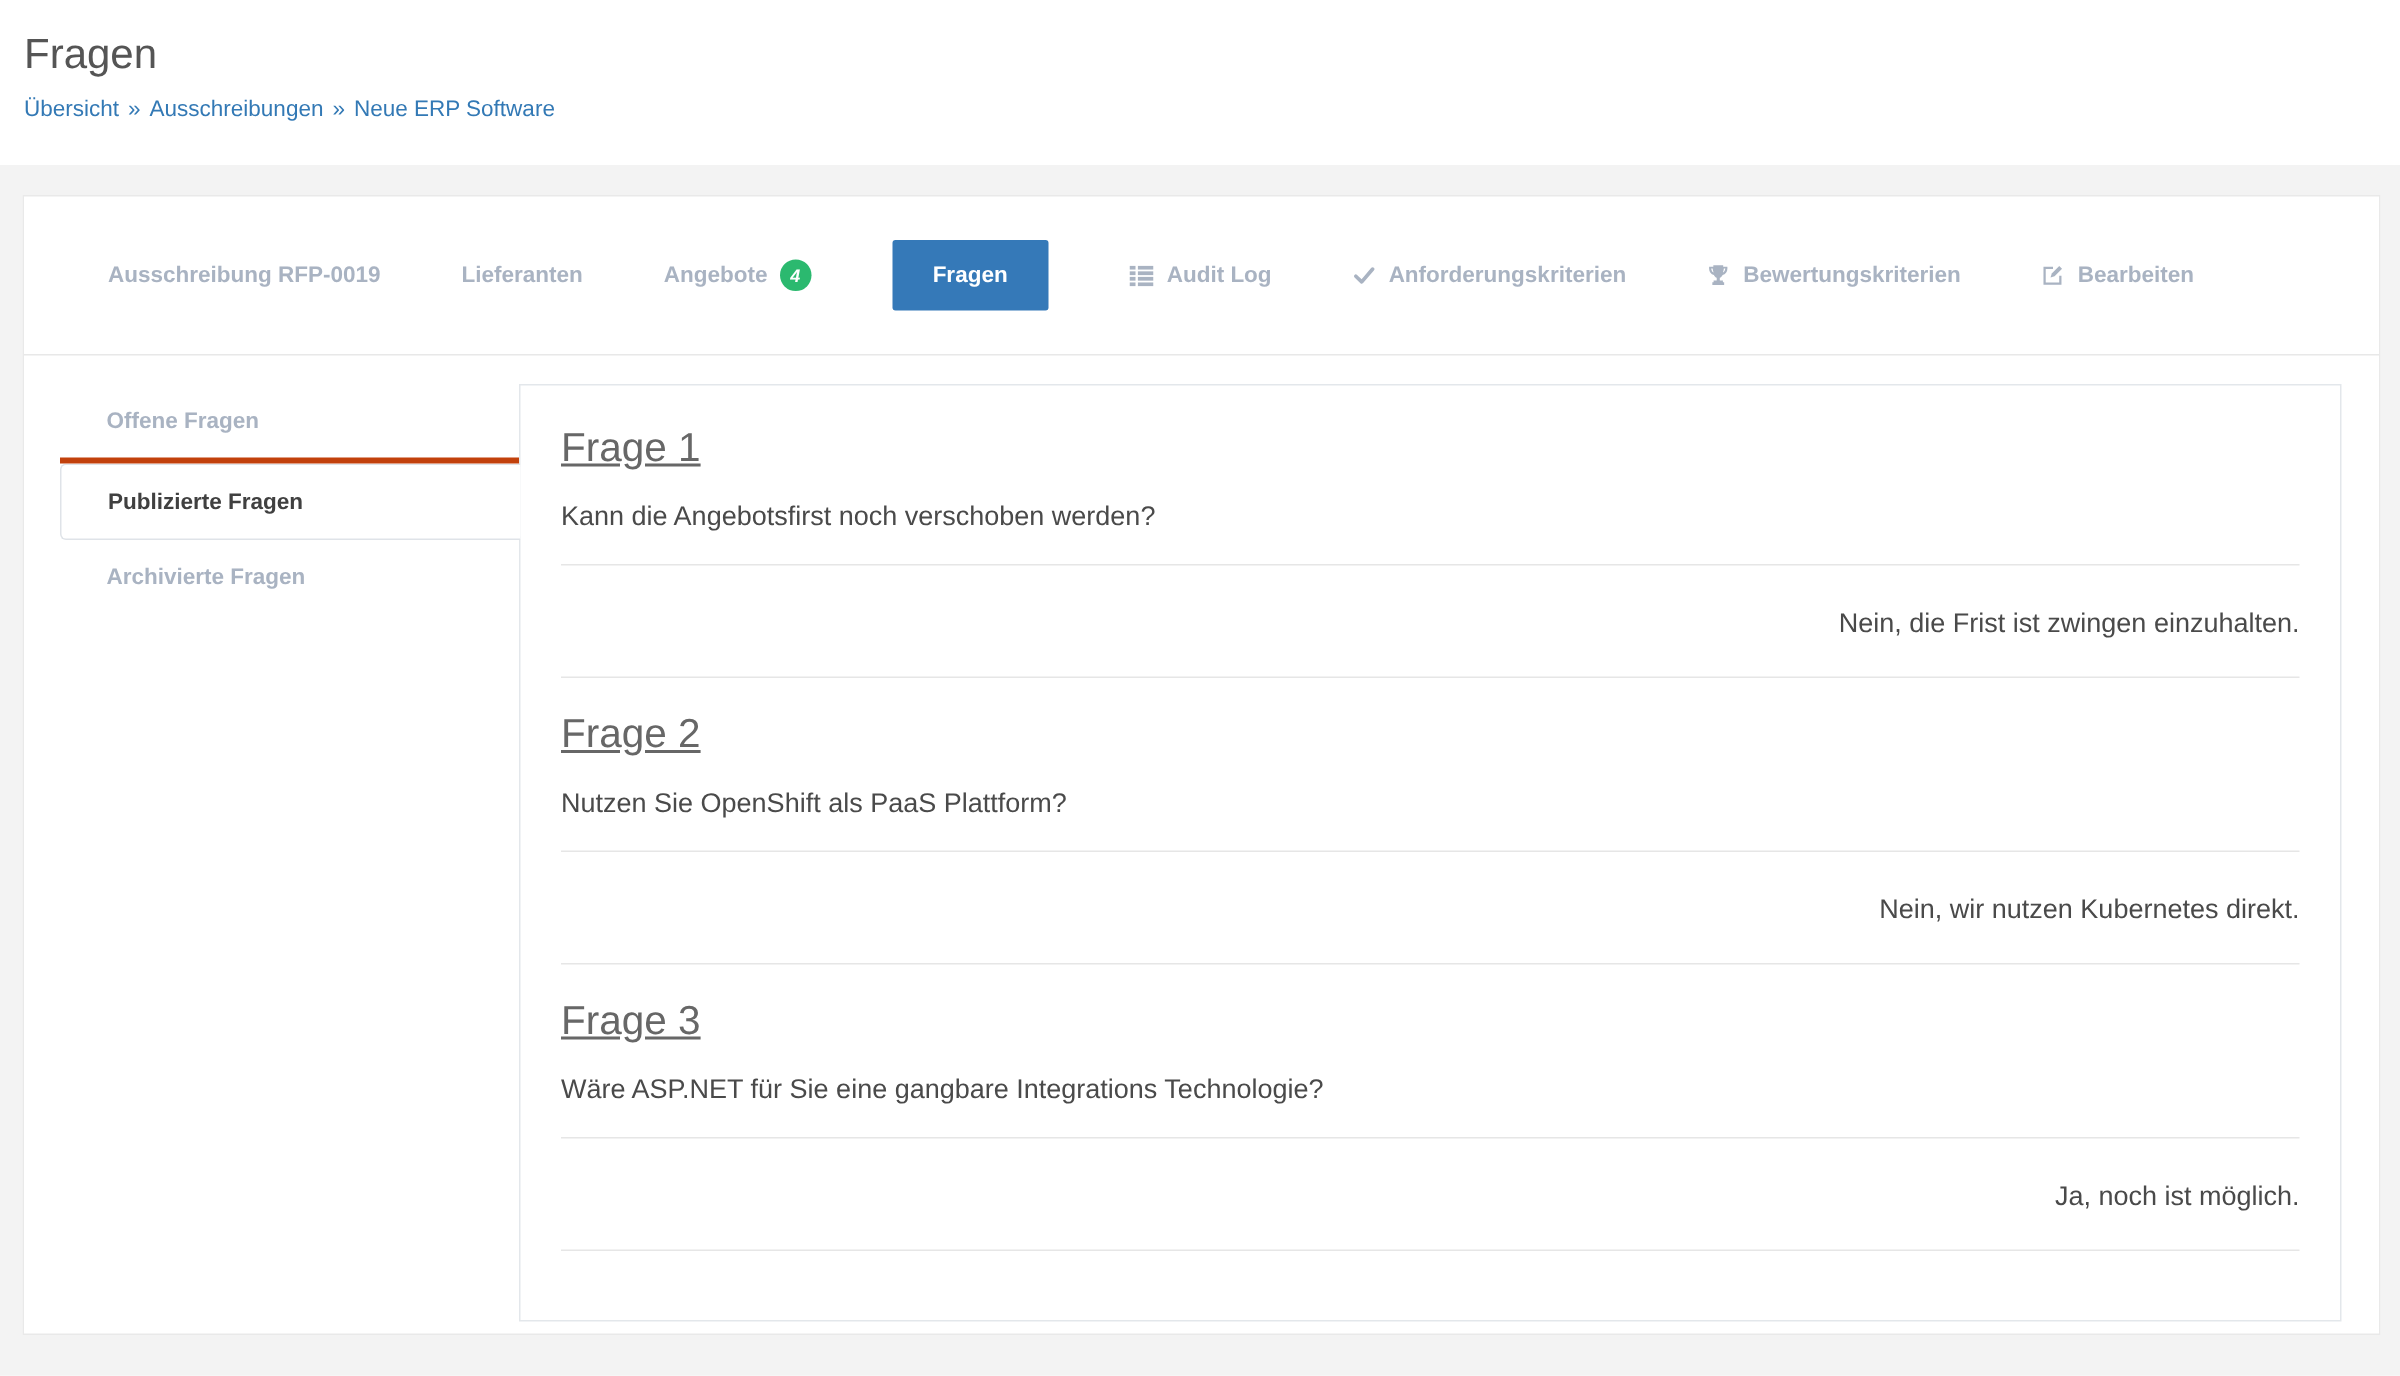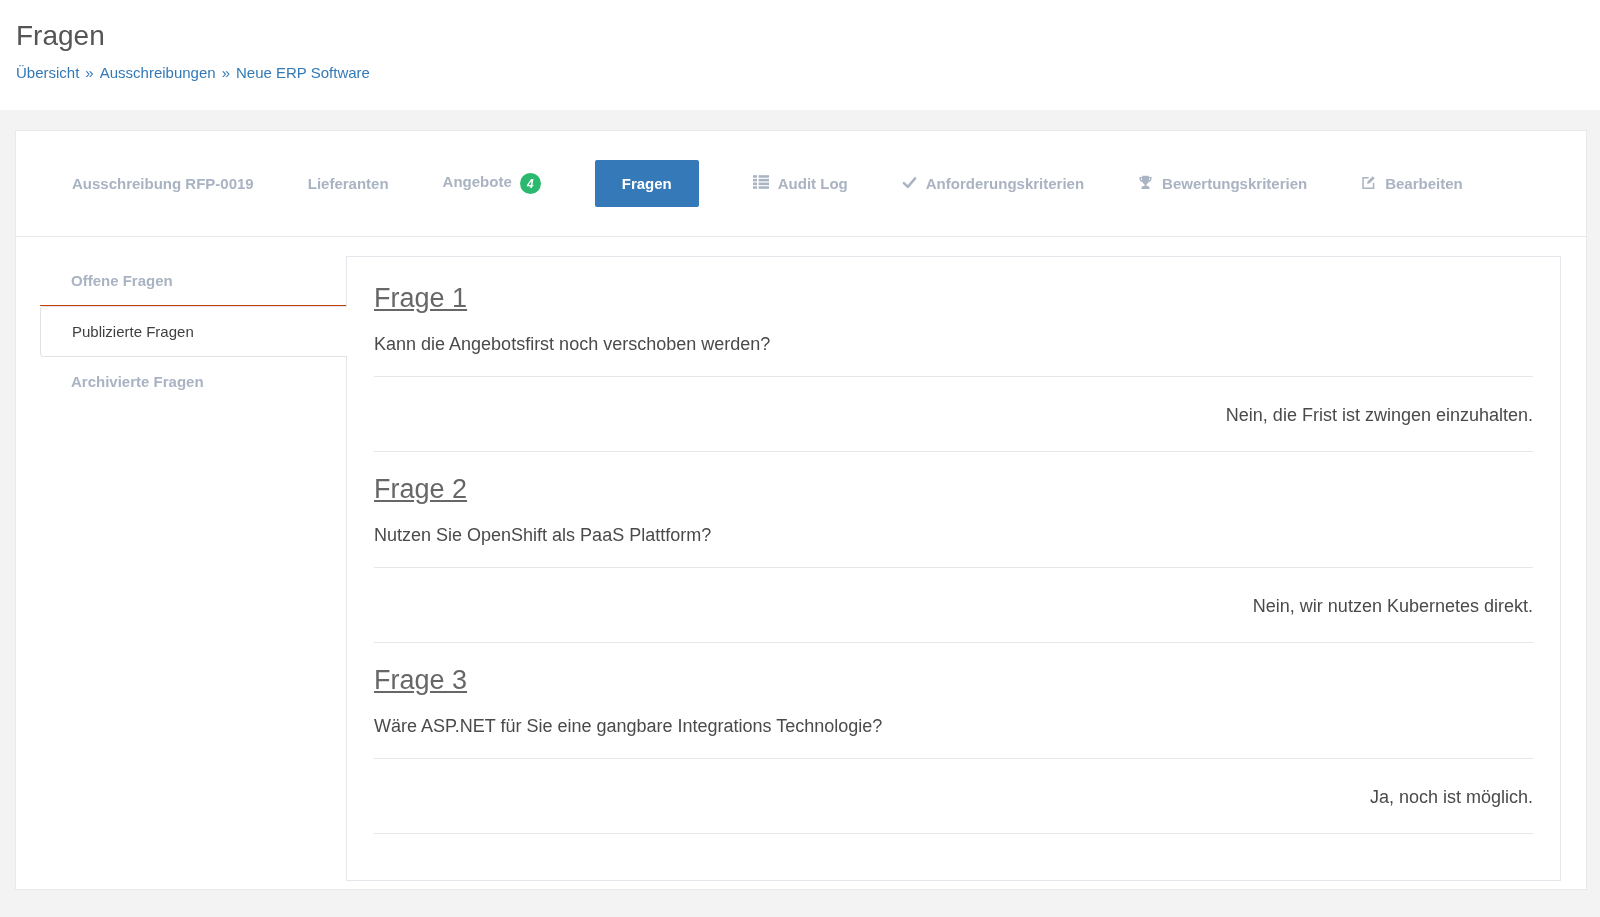--- a/index.html
+++ b/index.html
@@ -46,21 +46,21 @@
     padding-left: 56px;
     gap: 54px;
     border-bottom: 1px solid #e8e8e8;
     white-space: nowrap;
   }
   .tab {
     font-size: 15px;
     font-weight: 600;
     color: #a9b3c2;
     display: inline-flex;
-    align-items: flex-start;
+    align-items: center;
   }
   .tab .t-icon {
     display: inline-flex;
     margin-right: 9px;
     color: #a9b3c2;
   }
   .tab-active {
     background: #3579b8;
     color: #ffffff;
     font-weight: 700;
@@ -95,28 +95,28 @@
   }
   .side-list { margin-left: 24px; }
   .side-tab {
     display: block;
     padding: 14px 10px 14px 31px;
     font-size: 15px;
     font-weight: 600;
     line-height: 21px;
     color: #a9b3c2;
   }
-  .side-tab.bordered { border-bottom: 1px solid #c2410c; }
+  .side-tab.bordered { border-bottom: 4px solid #c2410c; }
   .side-tab.active {
     background: #ffffff;
     border: 1px solid #dfe3e8;
     border-right: none;
     border-radius: 4px 0 0 4px;
     color: #404040;
-    font-weight: 400;
+    font-weight: 700;
     position: relative;
     z-index: 2;
     margin-right: -1px;
   }
 
   
   .qa-content {
     flex: 1;
     border: 1px solid #e3e7eb;
     background: #ffffff;

